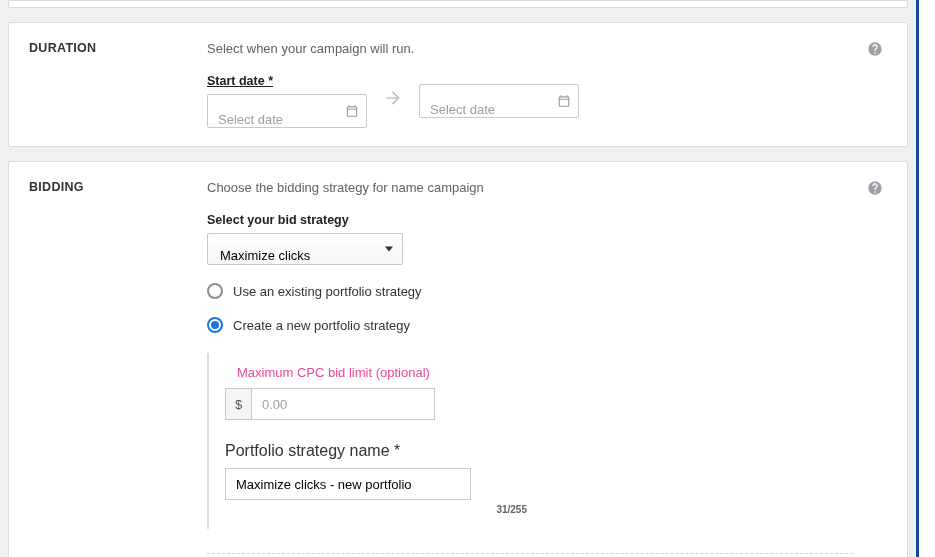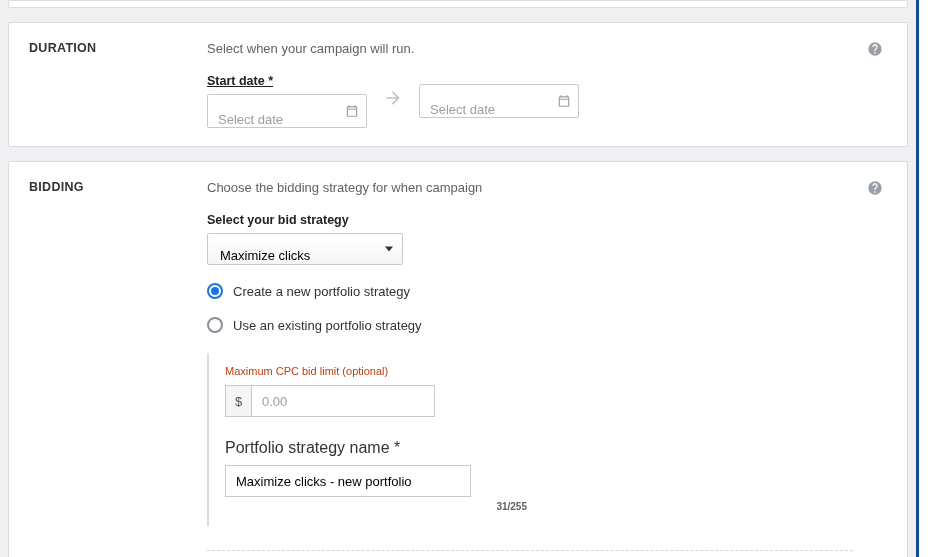--- a/index.html
+++ b/index.html
@@ -23,21 +23,21 @@
     .cal-icon { position: absolute; right: 8px; top: 50%; transform: translateY(-50%); color: #9aa0a6; width: 14px; height: 14px; }
     .arrow-icon { color: #c0c3c7; width: 20px; height: 20px; margin-bottom: 7px; }
     .select-wrap { position: relative; display: inline-block; }
     .select-wrap select { -webkit-appearance: none; -moz-appearance: none; appearance: none; background: linear-gradient(#fff, #f5f5f5); border: 1px solid #c7c9cc; border-radius: 2px; height: 32px; width: 196px; padding: 12px 30px 0 12px; font-size: 13px; }
     .caret { position: absolute; right: 10px; top: 50%; transform: translateY(-50%); width: 0; height: 0; border-left: 4px solid transparent; border-right: 4px solid transparent; border-top: 5px solid #333; pointer-events: none; }
     .radio-row { display: flex; align-items: center; gap: 10px; margin-top: 18px; color: #333; }
     .radio { width: 16px; height: 16px; border: 2px solid #8a8f96; border-radius: 50%; display: inline-block; position: relative; cursor: pointer; }
     .radio.checked { border-color: #1a73e8; }
     .radio.checked::after { content: ""; position: absolute; top: 2px; left: 2px; width: 8px; height: 8px; background: #1a73e8; border-radius: 50%; }
     .portfolio-box { margin-top: 20px; border-left: 2px solid #dadce0; padding: 12px 0 14px 16px; }
-    .cpc-label { font-size: 11px; color: #c2410c; margin-bottom: 8px; }
+    .cpc-label { font-size: 13px; color: #ec4899; margin-bottom: 8px; margin-left: 12px; }
     .cpc-group { display: flex; align-items: stretch; }
     .cpc-prefix { width: 26px; border: 1px solid #c7c9cc; border-right: none; background: #f5f5f5; display: flex; align-items: center; justify-content: center; color: #555; font-size: 13px; }
     .cpc-input { width: 184px; height: 32px; border: 1px solid #c7c9cc; padding: 0 10px; font-size: 13px; }
     .cpc-input::placeholder { color: #9aa0a6; }
     .name-label { font-size: 16px; color: #333; margin: 22px 0 8px 0; }
     .name-input { width: 246px; height: 32px; border: 1px solid #c7c9cc; padding: 0 10px; font-size: 13px; }
     .name-count { width: 302px; text-align: right; font-size: 10px; color: #5f6368; margin-top: 4px; font-weight: bold; }
     .divider-dotted { border: none; border-top: 1px dashed #d0d3d7; margin: 24px 0 16px 0; }
   </style>
 </head>
@@ -79,36 +79,36 @@
             <path d="M12 2a10 10 0 1 0 10 10A10 10 0 0 0 12 2zm1 17h-2v-2h2zm2.07-7.75-.9.92A3.4 3.4 0 0 0 13 15h-2v-.5a4 4 0 0 1 1.17-2.83l1.24-1.26A2 2 0 1 0 10 9H8a4 4 0 1 1 7.07 2.25z"></path>
           </svg>
       </div>
     </div>
   </div>
 
   <div class="card">
     <div class="section-row">
       <div class="section-label">BIDDING</div>
       <div class="section-body">
-        <div class="sub-desc">Choose the bidding strategy for when campaign</div>
+        <div class="sub-desc">Choose the bidding strategy for name campaign</div>
         <div class="field-label">Select your bid strategy</div>
         <div class="select-wrap">
           <select>
             <option>Maximize clicks</option>
           </select>
           <span class="caret"></span>
         </div>
 
         <div class="radio-row">
+          <span class="radio"></span>
+          <span>Use an existing portfolio strategy</span>
+        </div>
+        <div class="radio-row">
           <span class="radio checked"></span>
           <span>Create a new portfolio strategy</span>
-        </div>
-        <div class="radio-row">
-          <span class="radio"></span>
-          <span>Use an existing portfolio strategy</span>
         </div>
 
         <div class="portfolio-box">
           <div class="cpc-label">Maximum CPC bid limit (optional)</div>
           <div class="cpc-group">
             <div class="cpc-prefix">$</div>
             <input class="cpc-input" type="text" placeholder="0.00" style="">
           </div>
           <div class="name-label">Portfolio strategy name *</div>
           <input class="name-input" type="text" value="Maximize clicks - new portfolio" style="">

